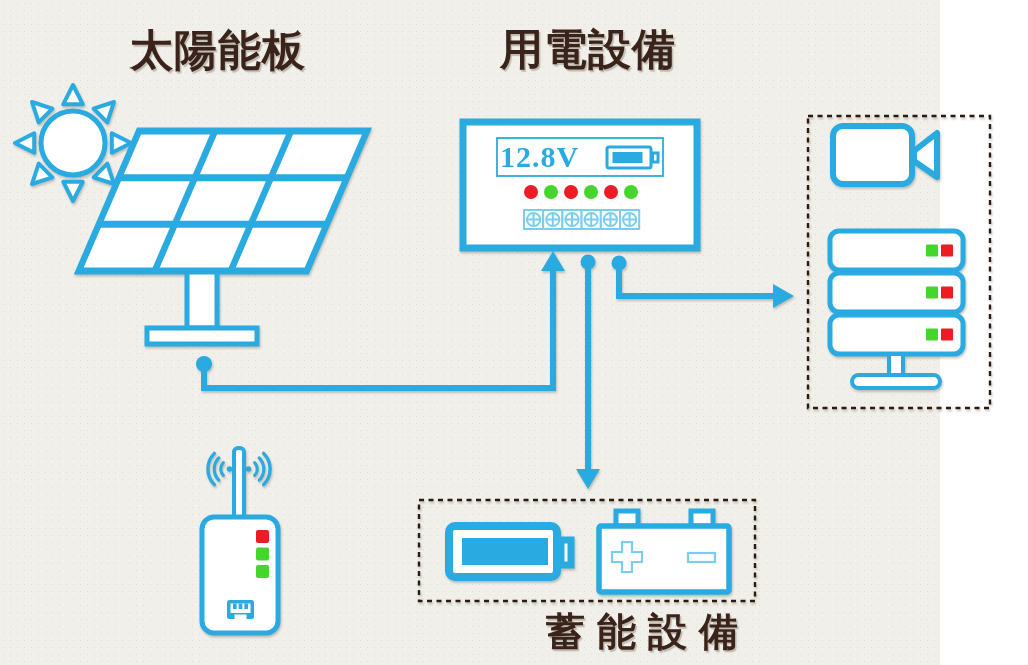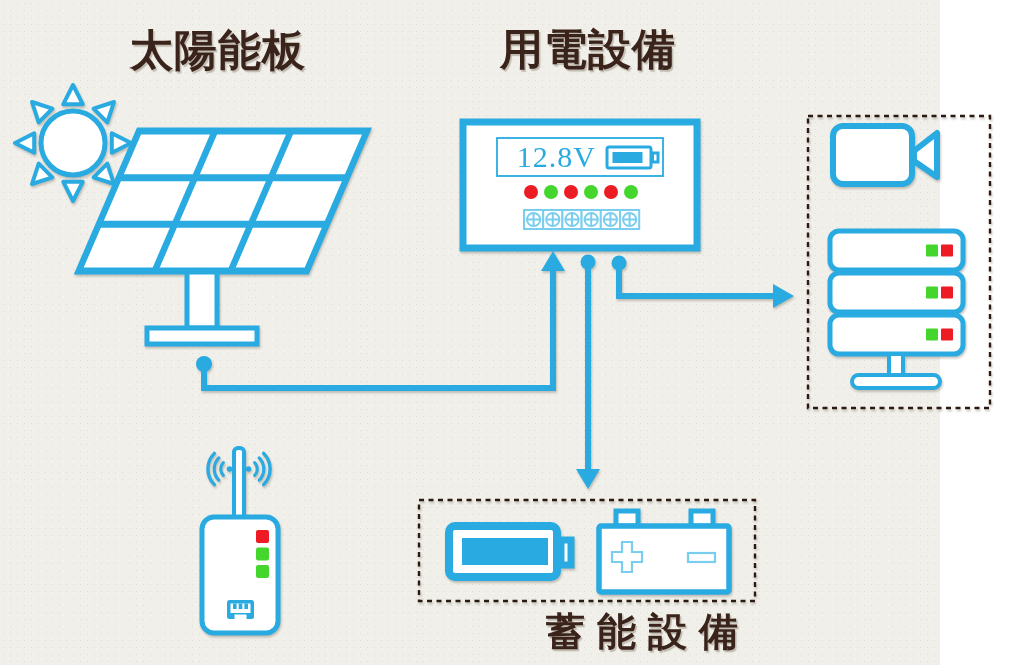--- a/index.html
+++ b/index.html
@@ -28,22 +28,22 @@
   .sln {stroke:var(--light-blue);fill:none;}
   .dash{stroke:var(--dash-border);fill:none;stroke-width:2.4;stroke-dasharray:5 4.5;}
   .led {stroke:none;}
   .label{
     position:absolute;text-align:center;font-weight:bold;
     color:var(--label-text);letter-spacing:1px;
     text-shadow:1.5px 1.8px 1px rgba(145,135,122,.5);
     white-space:pre-line;line-height:1.26;
   }
   .display-text{
-    position:absolute;color:var(--accent-blue);font-weight:normal;
-    text-align:right;letter-spacing:1px;
+    position:absolute;color:var(--accent-blue);font-weight:bold;
+    text-align:left;letter-spacing:1px;
   }
 </style>
 </head>
 <body>
 
 <div class="canvas">
 
   <svg class="diagram" width="1028" height="665" viewBox="0 0 1028 665">
 
     <defs>

